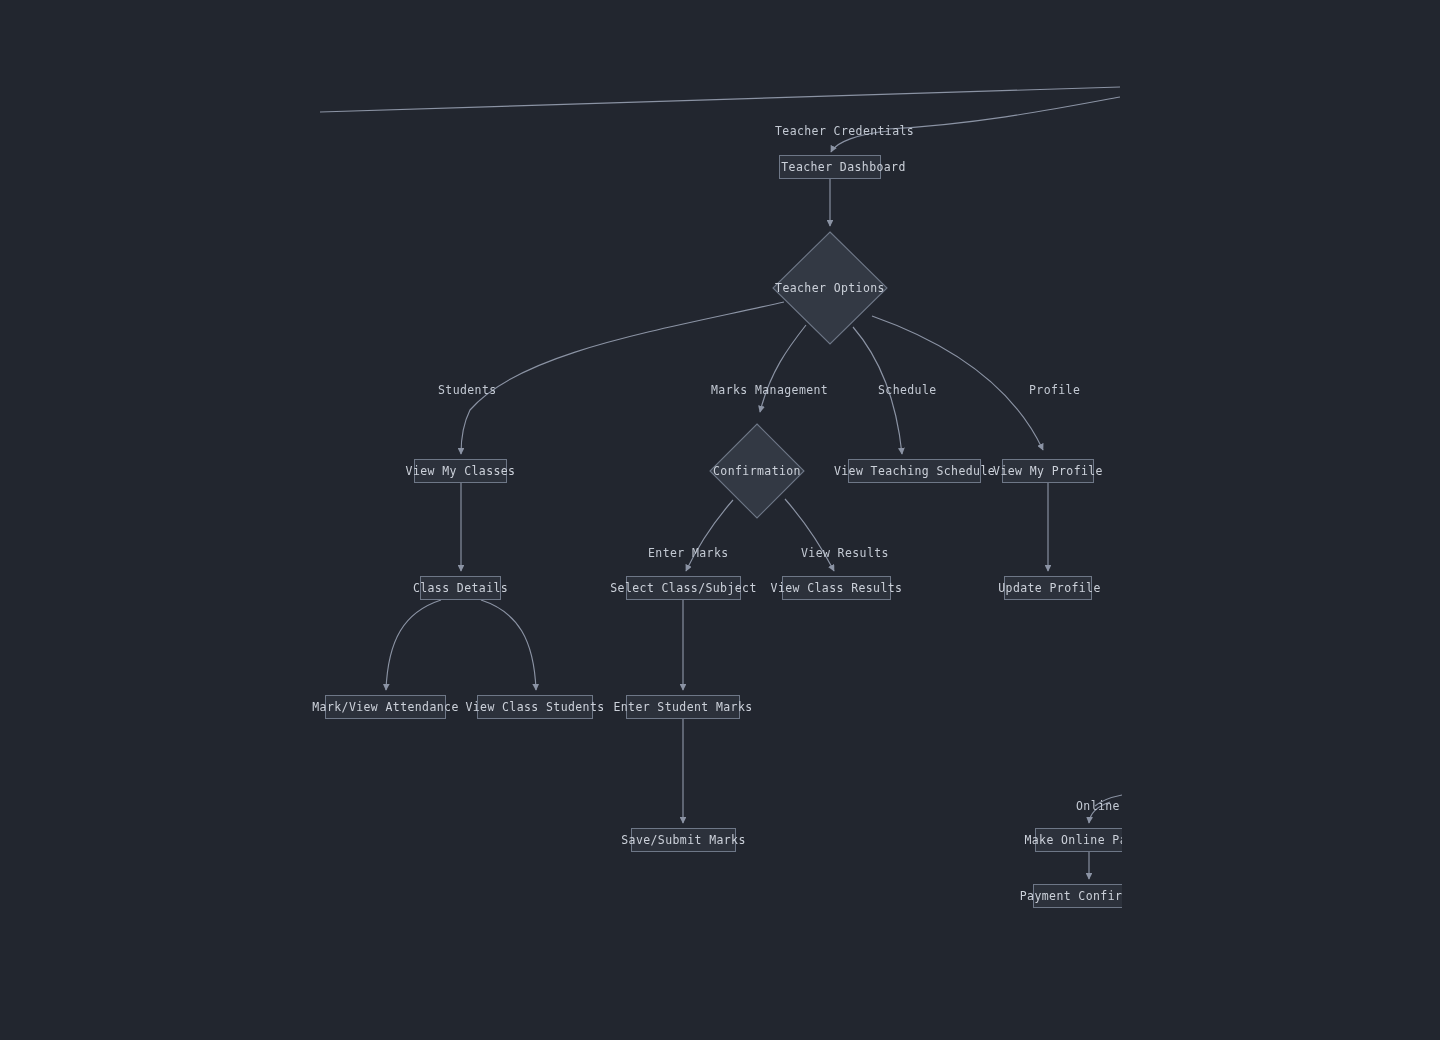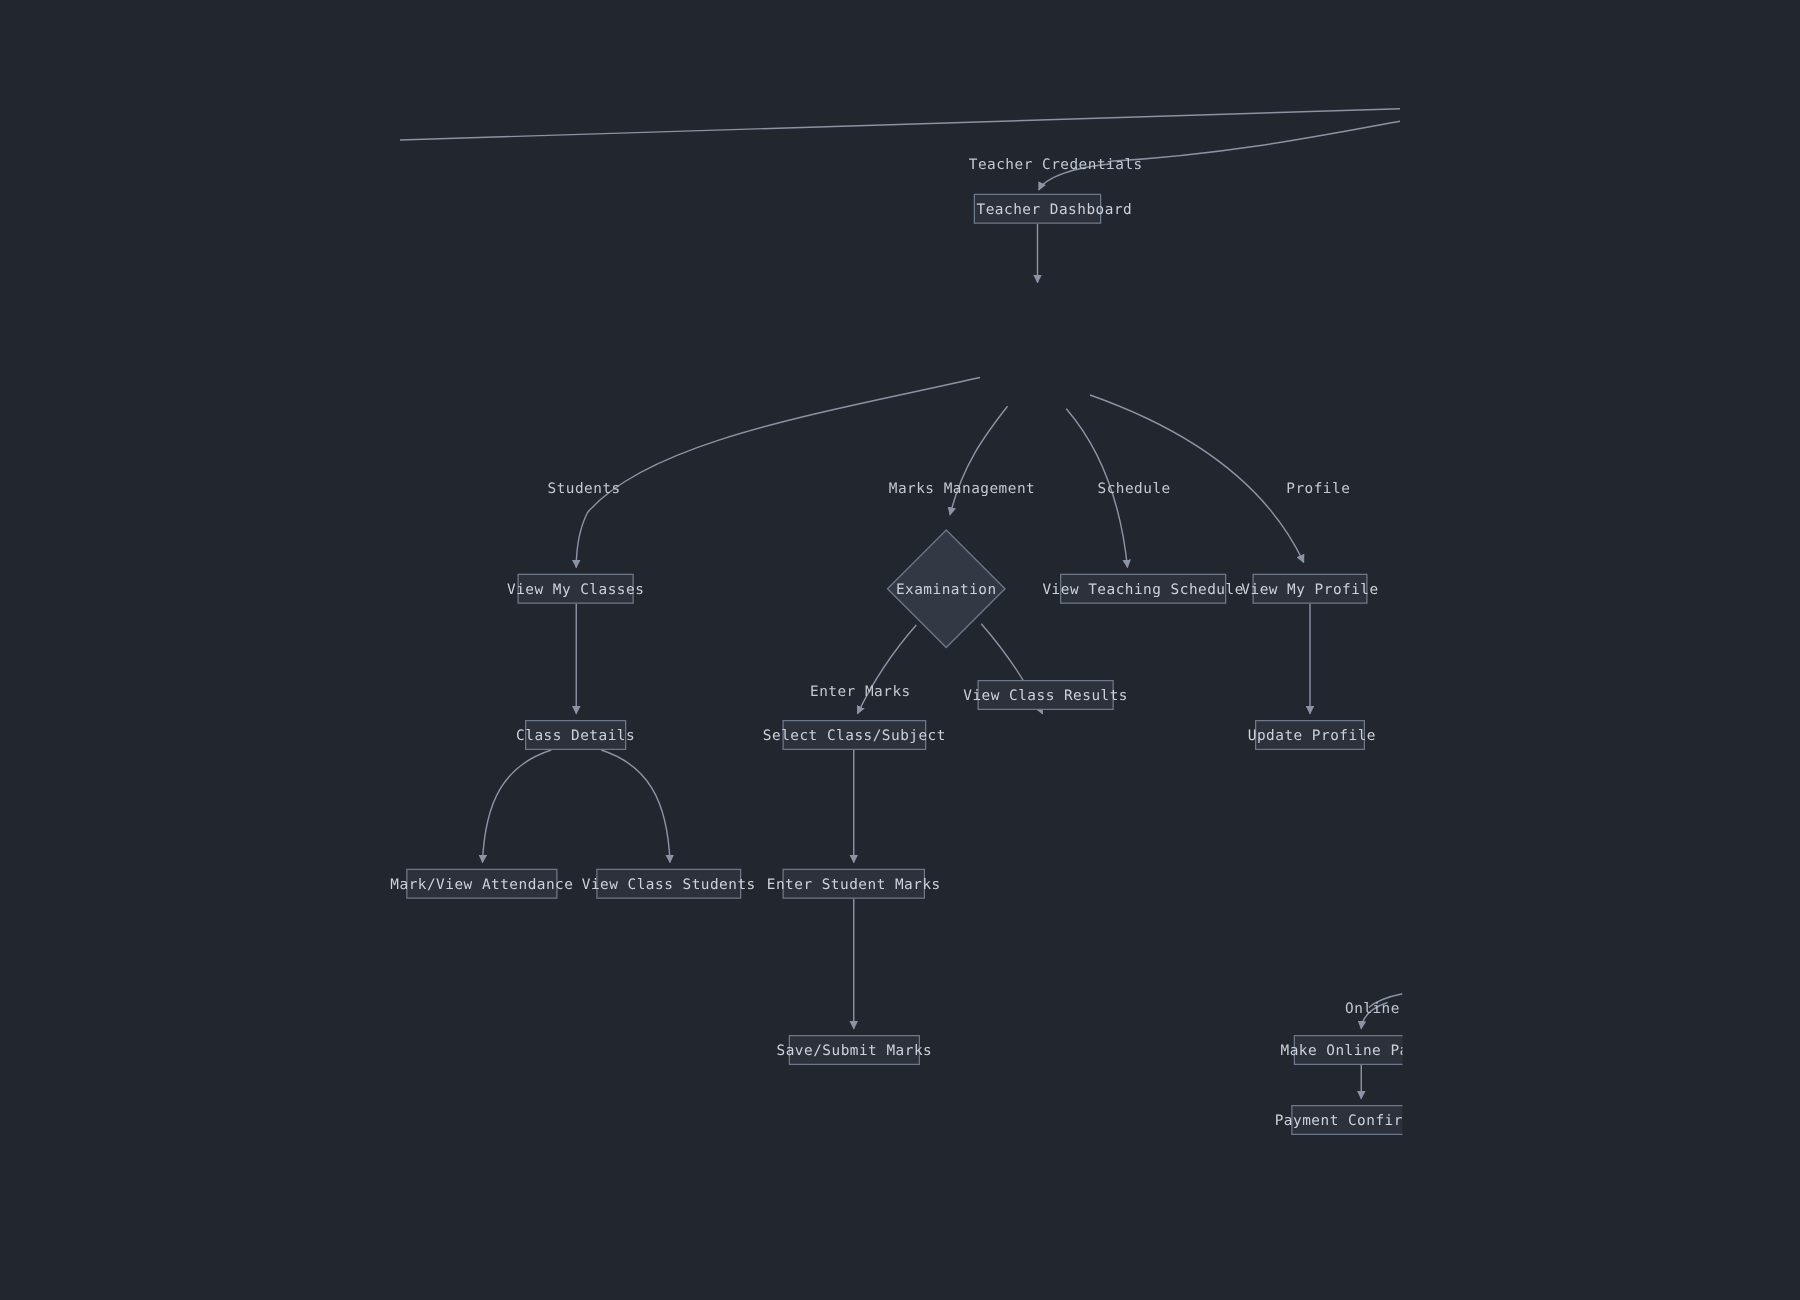--- a/index.html
+++ b/index.html
@@ -140,39 +140,45 @@
     <div class="edge-label" style="left:438px; top:383px;">Students</div>
     <div class="edge-label" style="left:711px; top:383px;">Marks Management</div>
     <div class="edge-label" style="left:878px; top:383px;">Schedule</div>
     <div class="edge-label" style="left:1029px; top:383px;">Profile</div>
     <div class="edge-label" style="left:648px; top:546px;">Enter Marks</div>
     <div class="edge-label" style="left:801px; top:546px;">View Results</div>
     <div class="edge-label" style="left:1076px; top:799px;">Online</div>
 
     <div class="node" style="left:779px; top:155px; width:102px;padding-left:36px;">Teacher Dashboard</div>
 
+    <div class="diamond" style="left:772px; top:231px; width:116px; height:114px;">
+      <svg class="dshape" viewBox="0 0 116 114" preserveAspectRatio="none">
+        <polygon points="58,1 115,57 58,113 1,57" fill="#333944" stroke="#6e7787" stroke-width="1.1"></polygon>
+      </svg>
+      <span class="dlabel">Teacher Options</span>
+    </div>
 
     <div class="node" style="left:414px; top:459px; width:93px;">View My Classes</div>
 
     <div class="diamond" style="left:709px; top:423px; width:96px; height:96px;">
       <svg class="dshape" viewBox="0 0 96 96" preserveAspectRatio="none">
         <polygon points="48,1 95,48 48,95 1,48" fill="#333944" stroke="#6e7787" stroke-width="1.1"></polygon>
       </svg>
-      <span class="dlabel">Examination</span>
+      <span class="dlabel">Confirmation</span>
     </div>
 
     <div class="node" style="left:836px; top:459px; width:133px;margin-left:12px;">View Teaching Schedule</div>
 
     <div class="node" style="left:1002px; top:459px; width:92px;">View My Profile</div>
 
     <div class="node" style="left:420px; top:576px; width:81px;">Class Details</div>
 
     <div class="node" style="left:626px; top:576px; width:115px;">Select Class/Subject</div>
 
-    <div class="node" style="left:782px; top:544px; width:109px;">View Class Results</div>
+    <div class="node" style="left:782px; top:576px; width:109px;">View Class Results</div>
 
     <div class="node" style="left:1004px; top:576px; width:88px;padding-left:12px;">Update Profile</div>
 
     <div class="node" style="left:325px; top:695px; width:121px;">Mark/View Attendance</div>
 
     <div class="node" style="left:477px; top:695px; width:116px;">View Class Students</div>
 
     <div class="node" style="left:626px; top:695px; width:114px;">Enter Student Marks</div>
 
     <div class="node" style="left:631px; top:828px; width:105px;">Save/Submit Marks</div>

